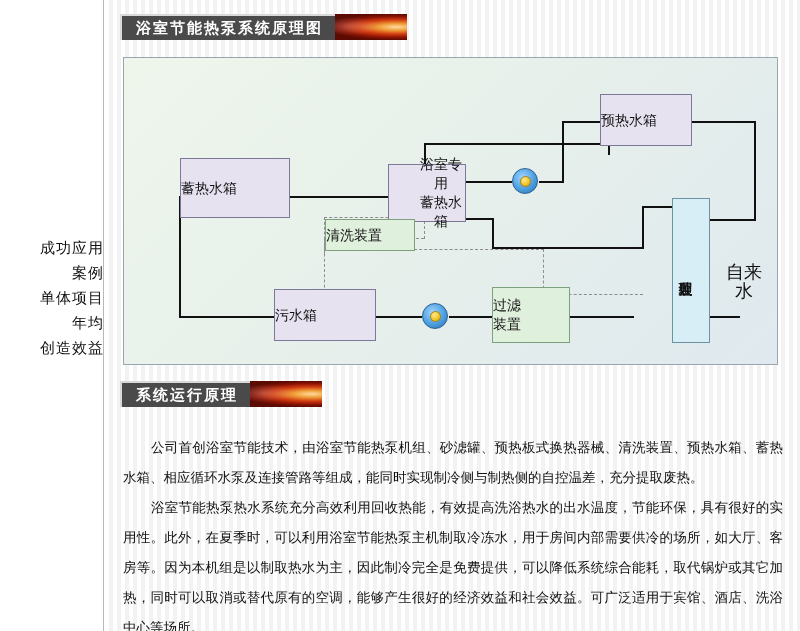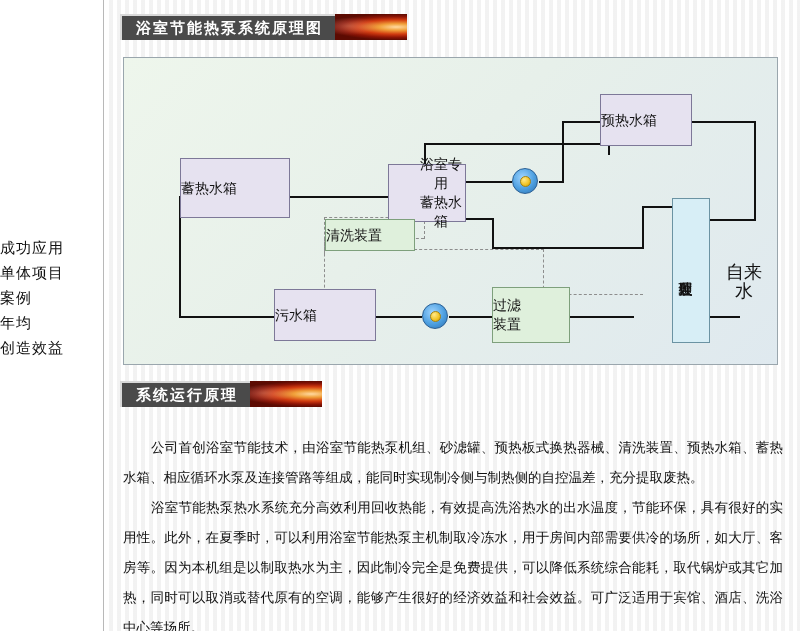--- a/index.html
+++ b/index.html
@@ -28,21 +28,21 @@
     width: 104px;
     height: 631px;
     border-right: 1px solid #b8b8b8;
     box-sizing: border-box;
   }
   .left-label {
     position: absolute;
     top: 236px;
     left: 0;
     width: 104px;
-    text-align: left;
+    text-align: right;
     font-size: 15px;
     line-height: 25px;
     letter-spacing: 1px;
     color: #111;
     font-family: "DejaVu Sans", sans-serif;
   }
   .left-label div { white-space: nowrap; }
 
   
   .content {
@@ -194,22 +194,22 @@
   .body-text p { margin: 0; text-indent: 28px; }
 </style>
 </head>
 <body>
 
 <div class="page">
 
   <div class="left-col">
     <div class="left-label">
       <div>成功应用</div>
+      <div>案例</div>
       <div>单体项目</div>
-      <div>案例</div>
       <div>年均</div>
       <div>创造效益</div>
     </div>
   </div>
 
   <div class="content">
     <div class="stripes"></div>
 
     <div class="sect-header" id="header-diagram">
       <div class="sect-title">浴室节能热泵系统原理图</div>

